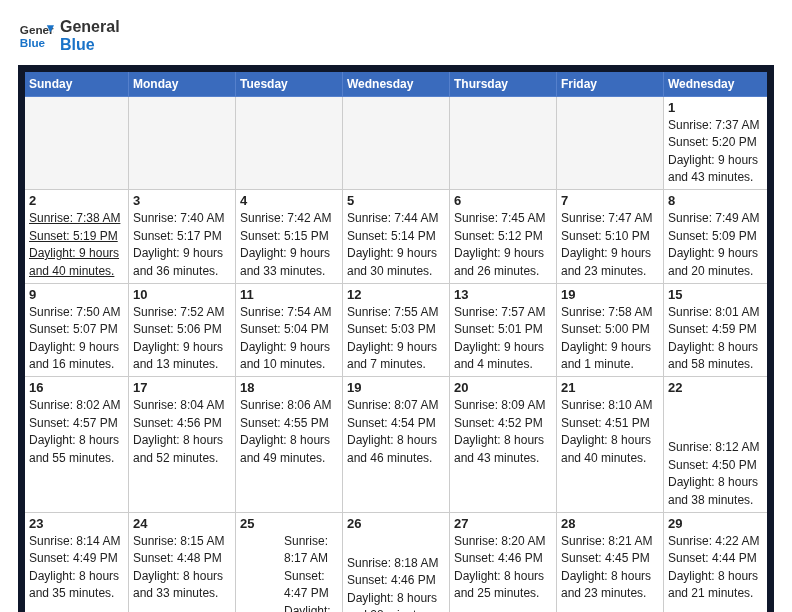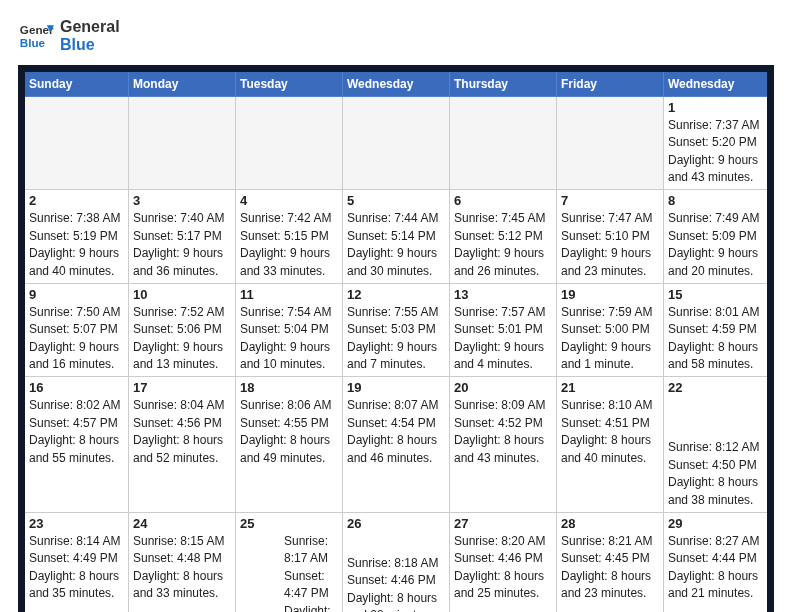--- a/index.html
+++ b/index.html
@@ -136,21 +136,21 @@
             <span class="day-num">1</span>
             <div class="day-info" style="white-space: pre-line;">Sunrise: 7:37 AM
 Sunset: 5:20 PM
 Daylight: 9 hours
 and 43 minutes.</div>
           </td>
         </tr>
         <tr>
           <td>
             <span class="day-num">2</span>
-            <div class="day-info" style="white-space: pre-line;">Sunrise: 7:38 AM
+            <div class="day-info" style="white-space: pre-line; text-decoration: underline;">Sunrise: 7:38 AM
 Sunset: 5:19 PM
 Daylight: 9 hours
 and 40 minutes.</div>
           </td>
           <td>
             <span class="day-num">3</span>
             <div class="day-info" style="white-space: pre-line;">Sunrise: 7:40 AM
 Sunset: 5:17 PM
 Daylight: 9 hours
 and 36 minutes.</div>
@@ -222,21 +222,21 @@
           </td>
           <td>
             <span class="day-num">13</span>
             <div class="day-info" style="white-space: pre-line;">Sunrise: 7:57 AM
 Sunset: 5:01 PM
 Daylight: 9 hours
 and 4 minutes.</div>
           </td>
           <td>
             <span class="day-num">19</span>
-            <div class="day-info" style="white-space: pre-line;">Sunrise: 7:59 AM
+            <div class="day-info" style="white-space: pre-line;">Sunrise: 7:58 AM
 Sunset: 5:00 PM
 Daylight: 9 hours
 and 1 minute.</div>
           </td>
           <td>
             <span class="day-num">15</span>
             <div class="day-info" style="white-space: pre-line;">Sunrise: 8:01 AM
 Sunset: 4:59 PM
 Daylight: 8 hours
 and 58 minutes.</div>
@@ -331,21 +331,21 @@
           </td>
           <td>
             <span class="day-num">28</span>
             <div class="day-info" style="white-space: pre-line;">Sunrise: 8:21 AM
 Sunset: 4:45 PM
 Daylight: 8 hours
 and 23 minutes.</div>
           </td>
           <td>
             <span class="day-num">29</span>
-            <div class="day-info" style="white-space: pre-line;">Sunrise: 8:27 AM
+            <div class="day-info" style="white-space: pre-line;">Sunrise: 4:22 AM
 Sunset: 4:44 PM
 Daylight: 8 hours
 and 21 minutes.</div>
           </td>
         </tr>
         <tr class="last-row">
           <td>
             <span class="day-num">30</span>
             <div class="day-info" style="white-space: pre-line;">Sunrise: 8:24 AM
 Sunset: 4:43 PM

